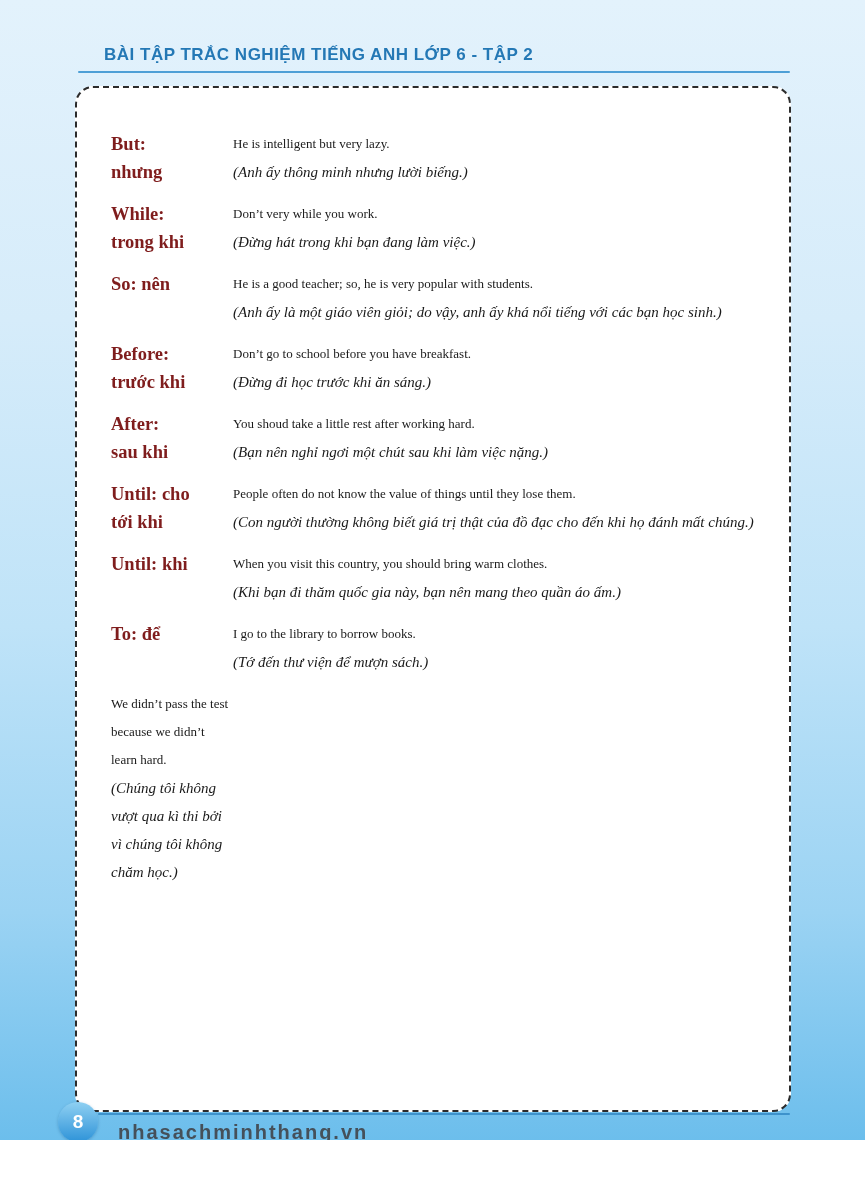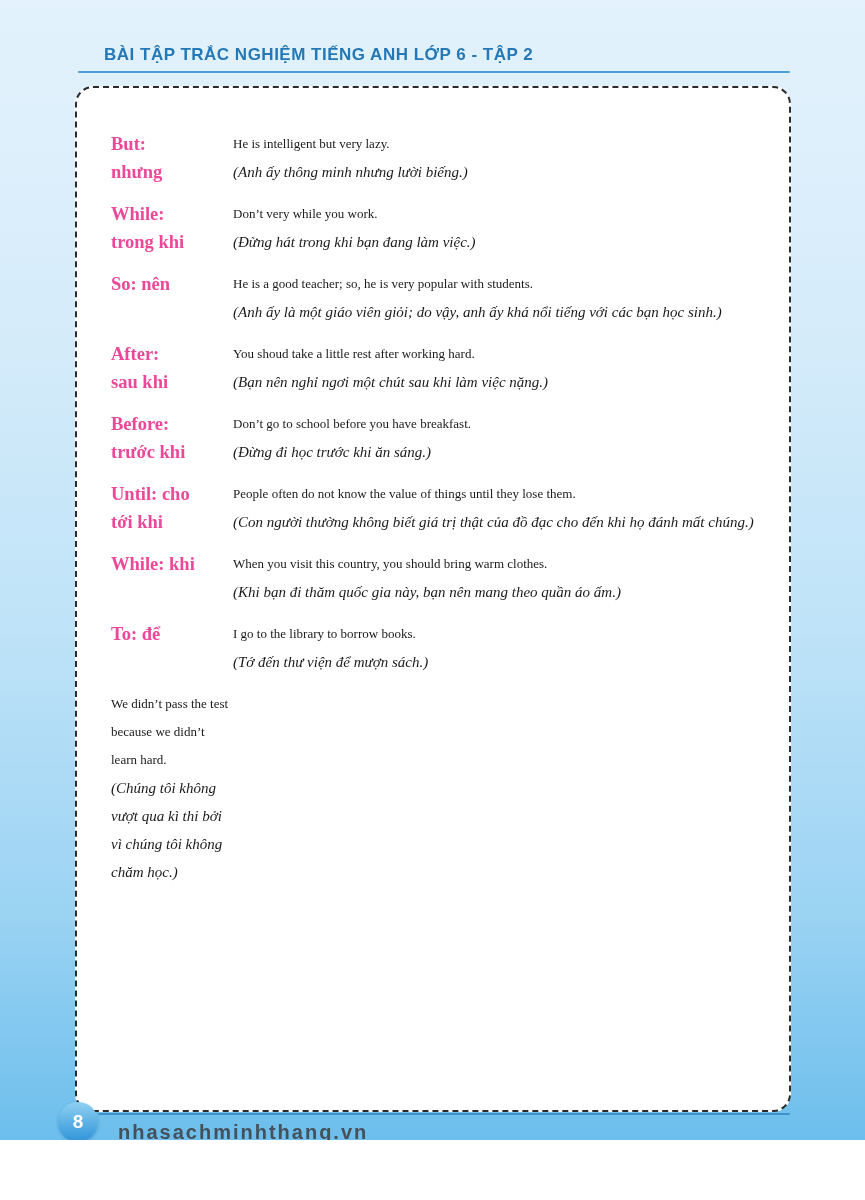--- a/index.html
+++ b/index.html
@@ -31,21 +31,21 @@
   .panel {
     position: absolute; left: 75px; top: 86px; width: 716px; height: 1026px;
     background: #ffffff;
     border: 2px dashed var(--panel-border, #2b2b2b);
     border-radius: 18px;
     padding: 42px 20px 0 34px;
     box-sizing: border-box;
   }
   .entries { display: flex; flex-direction: column; gap: 14px; }
   .entry { display: grid; grid-template-columns: 122px 1fr; }
-  .term  { font-weight: bold; font-size: 18.5px; line-height: 28px; color: #ec4899; }
+  .term  { font-weight: bold; font-size: 18.5px; line-height: 28px; color: #7f1d1d; }
   .en    { font-size: 13px; line-height: 28px; color: #1a1a1a; }
   .vi    { font-size: 15px; line-height: 28px; font-style: italic; color: #1a1a1a; }
   .footer-rule {
     position: absolute; left: 98px; top: 1113px; width: 692px; height: 2px;
     background: var(--footer-rule, #3d92cc); border-radius: 1px;
   }
   .page-badge {
     position: absolute; left: 58px; top: 1102px; width: 40px; height: 40px;
     border-radius: 50%;
     background: linear-gradient(180deg, var(--badge-top, #8fd0f2), var(--badge-bottom, #2e93d8));
@@ -95,51 +95,51 @@
           <div class="term">
             <div>So: nên</div>
           </div>
           <div>
             <div class="en">He is a good teacher; so, he is very popular with students.</div>
             <div class="vi">(Anh ấy là một giáo viên giỏi; do vậy, anh ấy khá nổi tiếng với các bạn học sinh.)</div>
           </div>
         </div>
         <div class="entry">
           <div class="term">
+            <div>Before:</div>
+            <div>trước khi</div>
+          </div>
+          <div>
+            <div class="en">Don’t go to school before you have breakfast.</div>
+            <div class="vi">(Đừng đi học trước khi ăn sáng.)</div>
+          </div>
+        </div>
+        <div class="entry">
+          <div class="term">
             <div>After:</div>
             <div>sau khi</div>
           </div>
           <div>
             <div class="en">You shoud take a little rest after working hard.</div>
             <div class="vi">(Bạn nên nghỉ ngơi một chút sau khi làm việc nặng.)</div>
-          </div>
-        </div>
-        <div class="entry">
-          <div class="term">
-            <div>Before:</div>
-            <div>trước khi</div>
-          </div>
-          <div>
-            <div class="en">Don’t go to school before you have breakfast.</div>
-            <div class="vi">(Đừng đi học trước khi ăn sáng.)</div>
           </div>
         </div>
         <div class="entry">
           <div class="term">
             <div>Until: cho</div>
             <div>tới khi</div>
           </div>
           <div>
             <div class="en">People often do not know the value of things until they lose them.</div>
             <div class="vi">(Con người thường không biết giá trị thật của đồ đạc cho đến khi họ đánh mất chúng.)</div>
           </div>
         </div>
         <div class="entry">
           <div class="term">
-            <div>While: khi</div>
+            <div>Until: khi</div>
           </div>
           <div>
             <div class="en">When you visit this country, you should bring warm clothes.</div>
             <div class="vi">(Khi bạn đi thăm quốc gia này, bạn nên mang theo quần áo ấm.)</div>
           </div>
         </div>
         <div class="entry">
           <div class="term">
             <div>To: để</div>
           </div>

